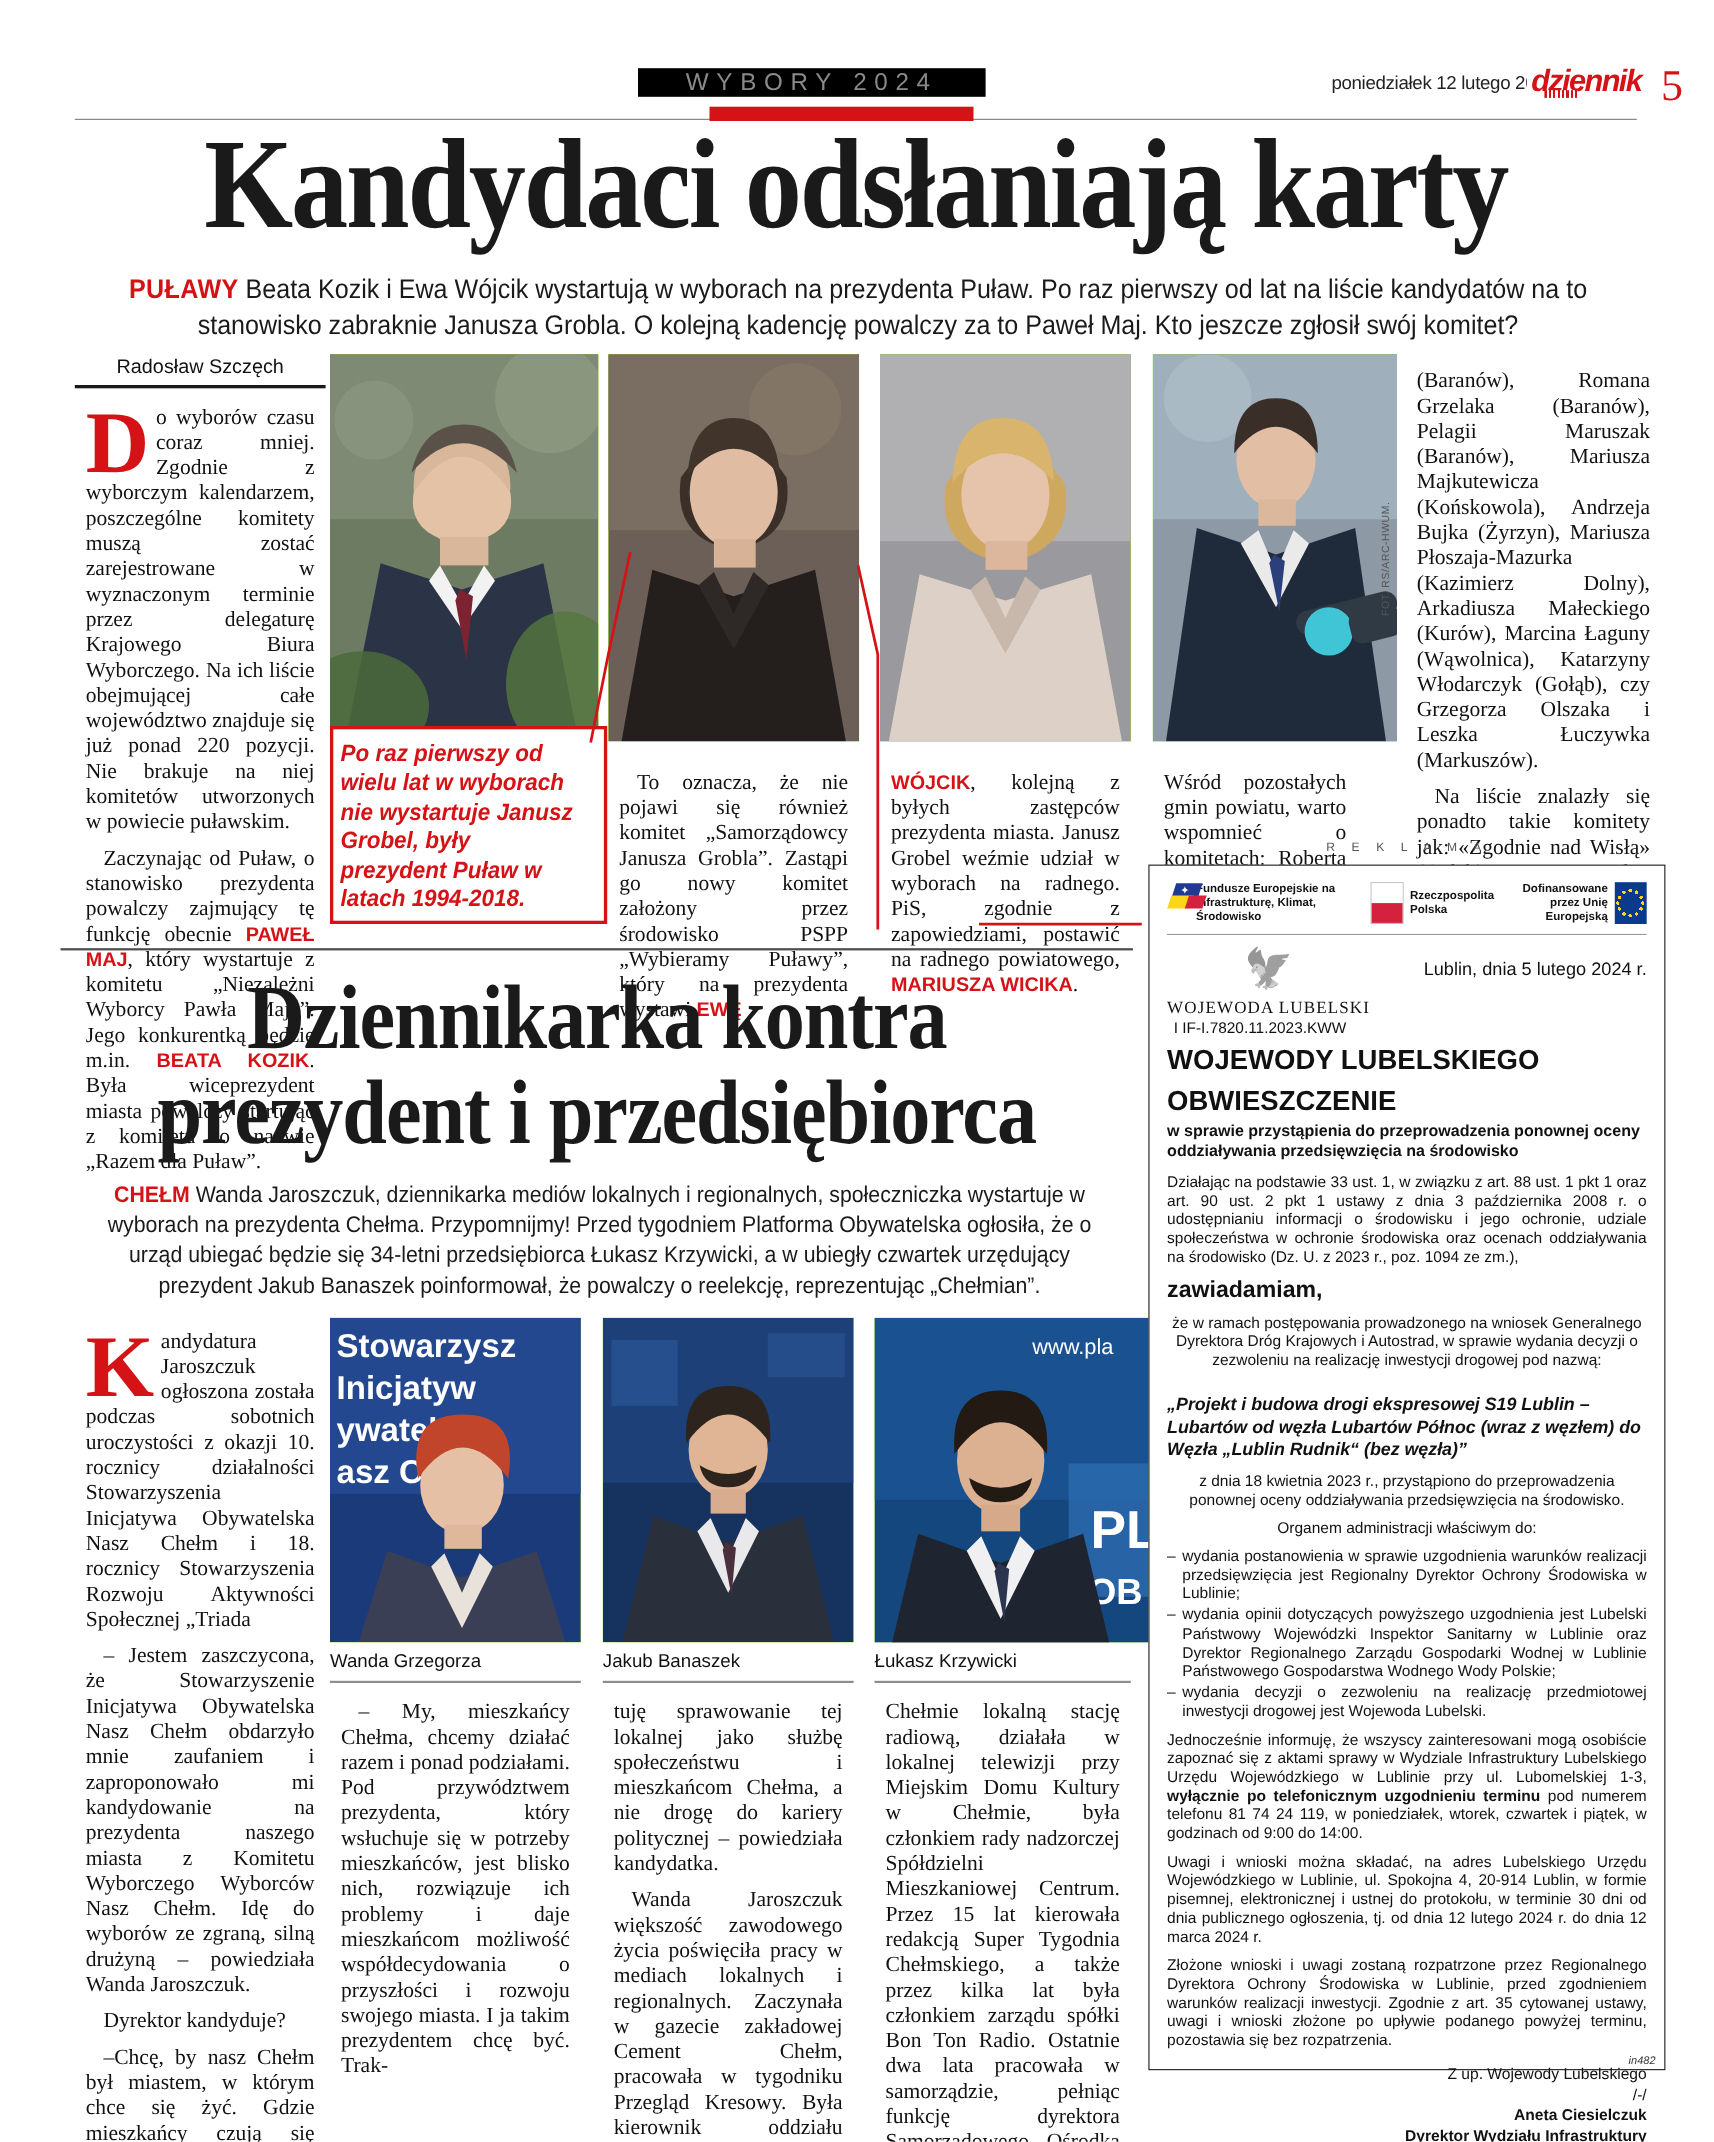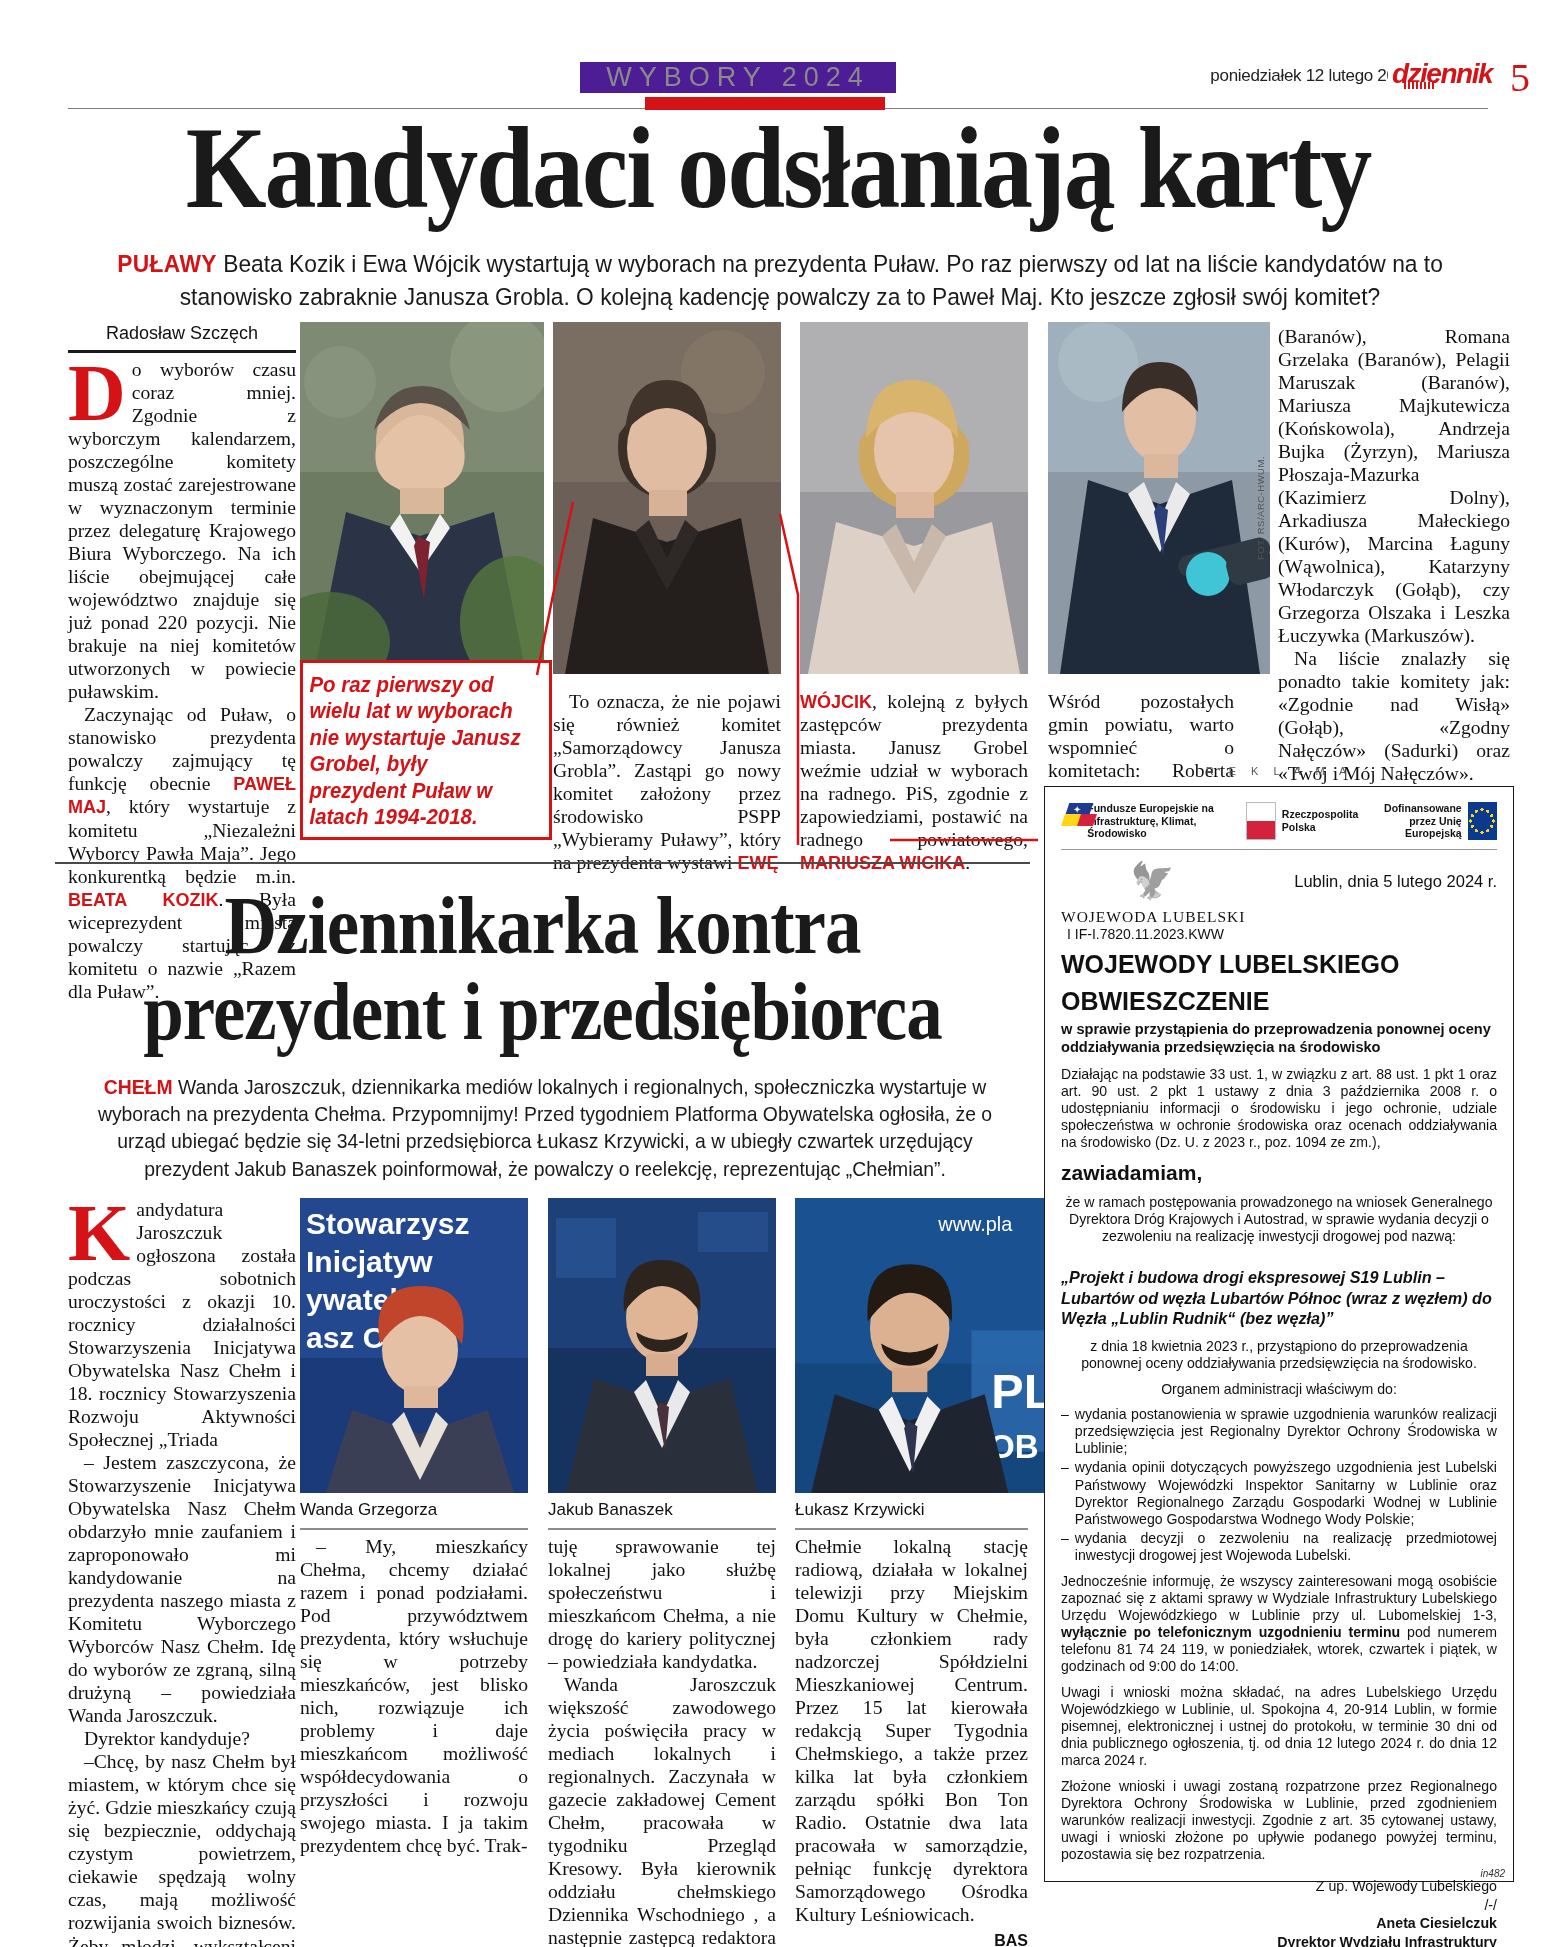--- a/index.html
+++ b/index.html
@@ -19,22 +19,22 @@
   
   .masthead{
     position:absolute; left:68px; top:72px; width:1420px; height:48px;
   }
   .masthead-rule{
     position:absolute; left:0; top:36px; width:1420px; height:1px; background:#7d7d7d;
   }
   .section-tag{
     position:absolute; left:580px; top:62px; width:300px; text-align:center;
     font-family:"Liberation Sans", sans-serif;
-    font-size:27px; letter-spacing:7px; color:#8a8a8a; font-weight:400;
-    background:#4c1d95; padding:0 8px; z-index:3;
+    font-size:22px; letter-spacing:7px; color:#8a8a8a; font-weight:400;
+    background:#000000; padding:0 8px; z-index:3;
   }
   .section-underline{
     position:absolute; left:645px; top:97px; width:240px; height:13px; background:#d51317; z-index:2;
   }
   .date-line{
     position:absolute; right:138px; top:66px;
     font-family:"Liberation Sans", sans-serif;
     font-size:17px; color:#222; background:#fff; padding:0 6px; z-index:3;
     letter-spacing:-0.3px;
   }
@@ -79,21 +79,21 @@
   .byline{
     position:absolute; left:68px; top:323px; width:228px;
     text-align:center;
     font-family:"Liberation Sans", sans-serif; font-size:18px; color:#111;
   }
   .byline-rule{ position:absolute; left:68px; top:350px; width:228px; height:3px; background:#1a1a1a;}
 
   
   .col{ position:absolute; font-family:"Liberation Serif", serif; font-size:19.6px;
         line-height:1.175; text-align:justify; color:#111;}
-  .col p{ margin:0; text-indent:16px;}
+  .col p{ margin:10px; text-indent:16px;}
   .col p.noind{ text-indent:0;}
   .red{ color:#d51317; font-weight:bold; font-family:"Liberation Sans", sans-serif; font-size:18px;}
 
   .a1c1{ left:68px; top:358px; width:228px;}
   .dropcap{
     float:left; font-family:"Liberation Serif", serif; font-weight:bold;
     font-size:80px; line-height:0.78; color:#d51317; margin:4px 6px 0 0;
   }
 
   .a1c2{ left:553px; top:690px; width:228px;}

